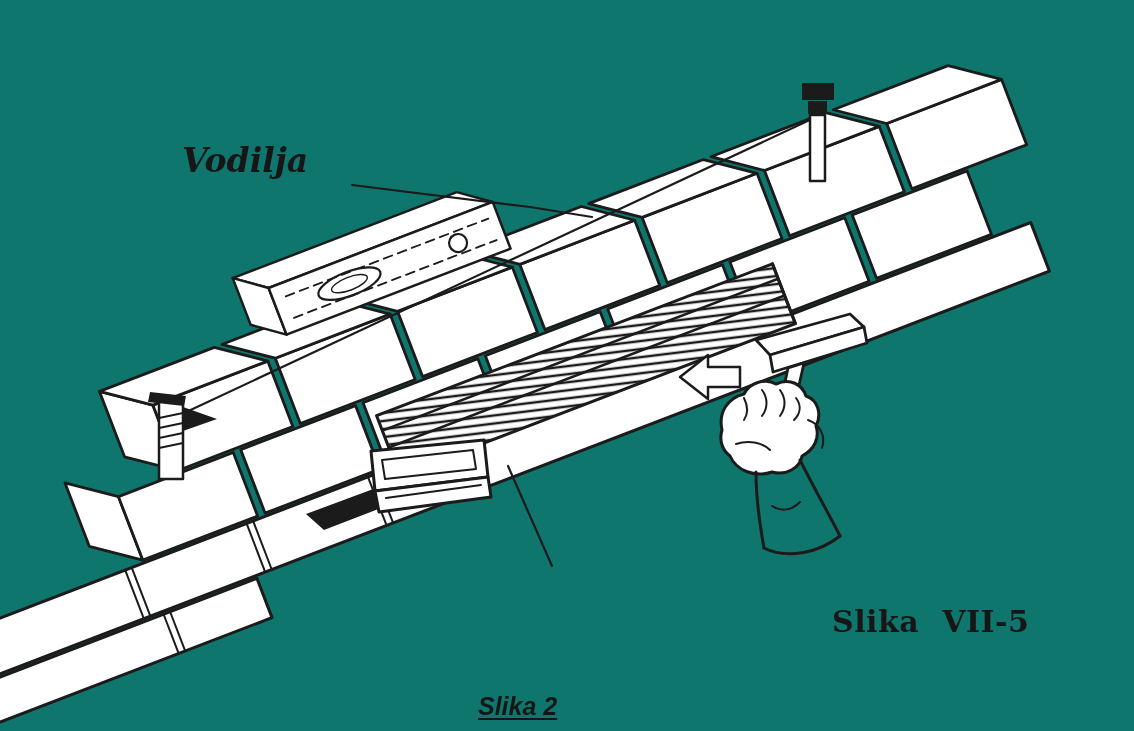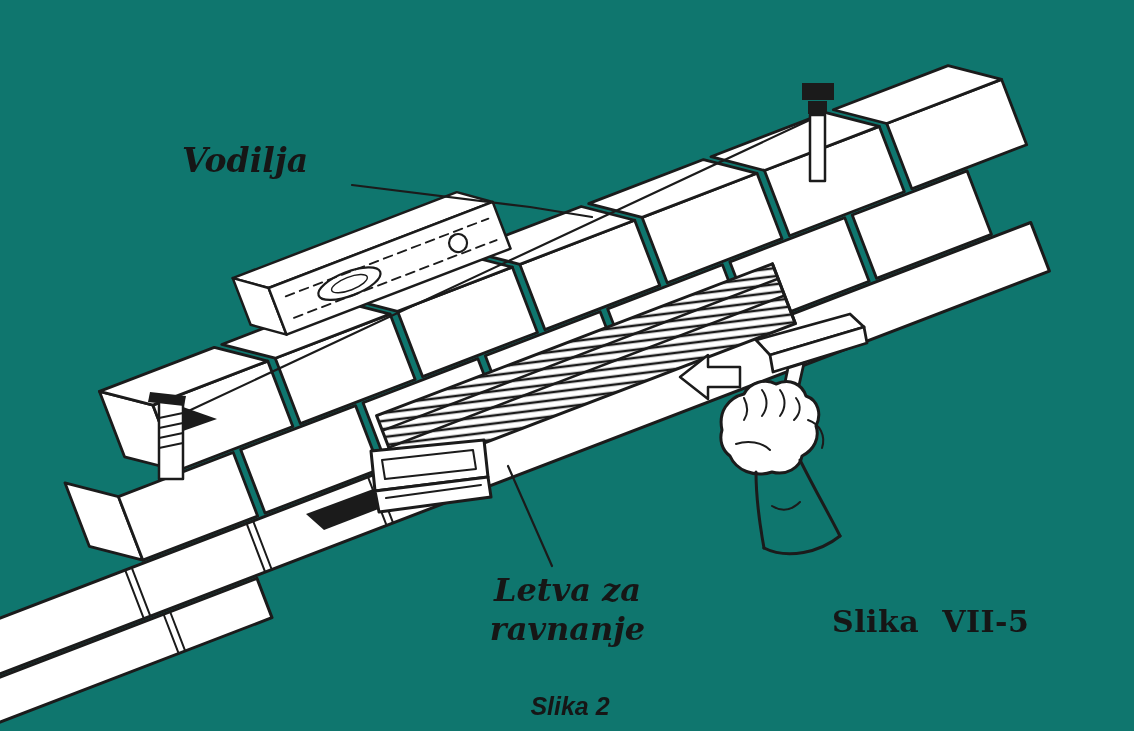--- a/index.html
+++ b/index.html
@@ -12,24 +12,24 @@
     font-family:"DejaVu Serif", serif;
     color:#141414;
   }
   .figure-svg { position:absolute; left:0; top:0; }
   .label { position:absolute; color:#161616; }
   .label-handw { font-style:italic; font-weight:700; }
   #lbl-vodilja { left:130px; top:140px; width:230px; text-align:center; font-size:33px; line-height:1.26; }
   #lbl-letva   { left:470px; top:571px; width:195px; text-align:center; font-size:32px; line-height:1.22; }
   #lbl-slika-vii { left:832px; top:604px; width:220px; font-size:30px; font-weight:700; word-spacing:12px; letter-spacing:0.5px; }
   #lbl-caption {
-    left:478px; top:692px; width:184px; text-align:center;
+    left:478px; top:692px; width:184px; text-align:left;
     font-family:"Liberation Sans", sans-serif;
     font-size:25px; font-weight:700; font-style:italic;
-    text-underline-offset:3px;
+    text-decoration:underline; text-underline-offset:3px;
   }
 </style>
 </head>
 <body>
 
 <div class="page">
 
   <svg class="figure-svg" width="1134" height="731" viewBox="0 0 1134 731" stroke-linecap="round" stroke-linejoin="round">
     <defs>
       <pattern id="grain" width="8" height="8" patternUnits="userSpaceOnUse" patternTransform="rotate(14)">
@@ -157,22 +157,18 @@
         <path d="M772,506 C782,512 792,510 800,502" stroke-width="2"></path>
         <path d="M808,420 C820,424 826,436 822,448" stroke-width="2"></path>
       </g>
     </g>
   </svg>
 
   <div class="label label-handw" id="lbl-vodilja">
     <span>Vodilja</span><br>
   </div>
 
-  <div class="label label-handw" id="lbl-letva">
-    <span>Letva za</span><br>
-    <span>ravnanje</span>
-  </div>
 
   <div class="label" id="lbl-slika-vii">Slika VII-5</div>
 
   <div class="label" id="lbl-caption">Slika 2</div>
 
 </div>
 
 </body></html>

